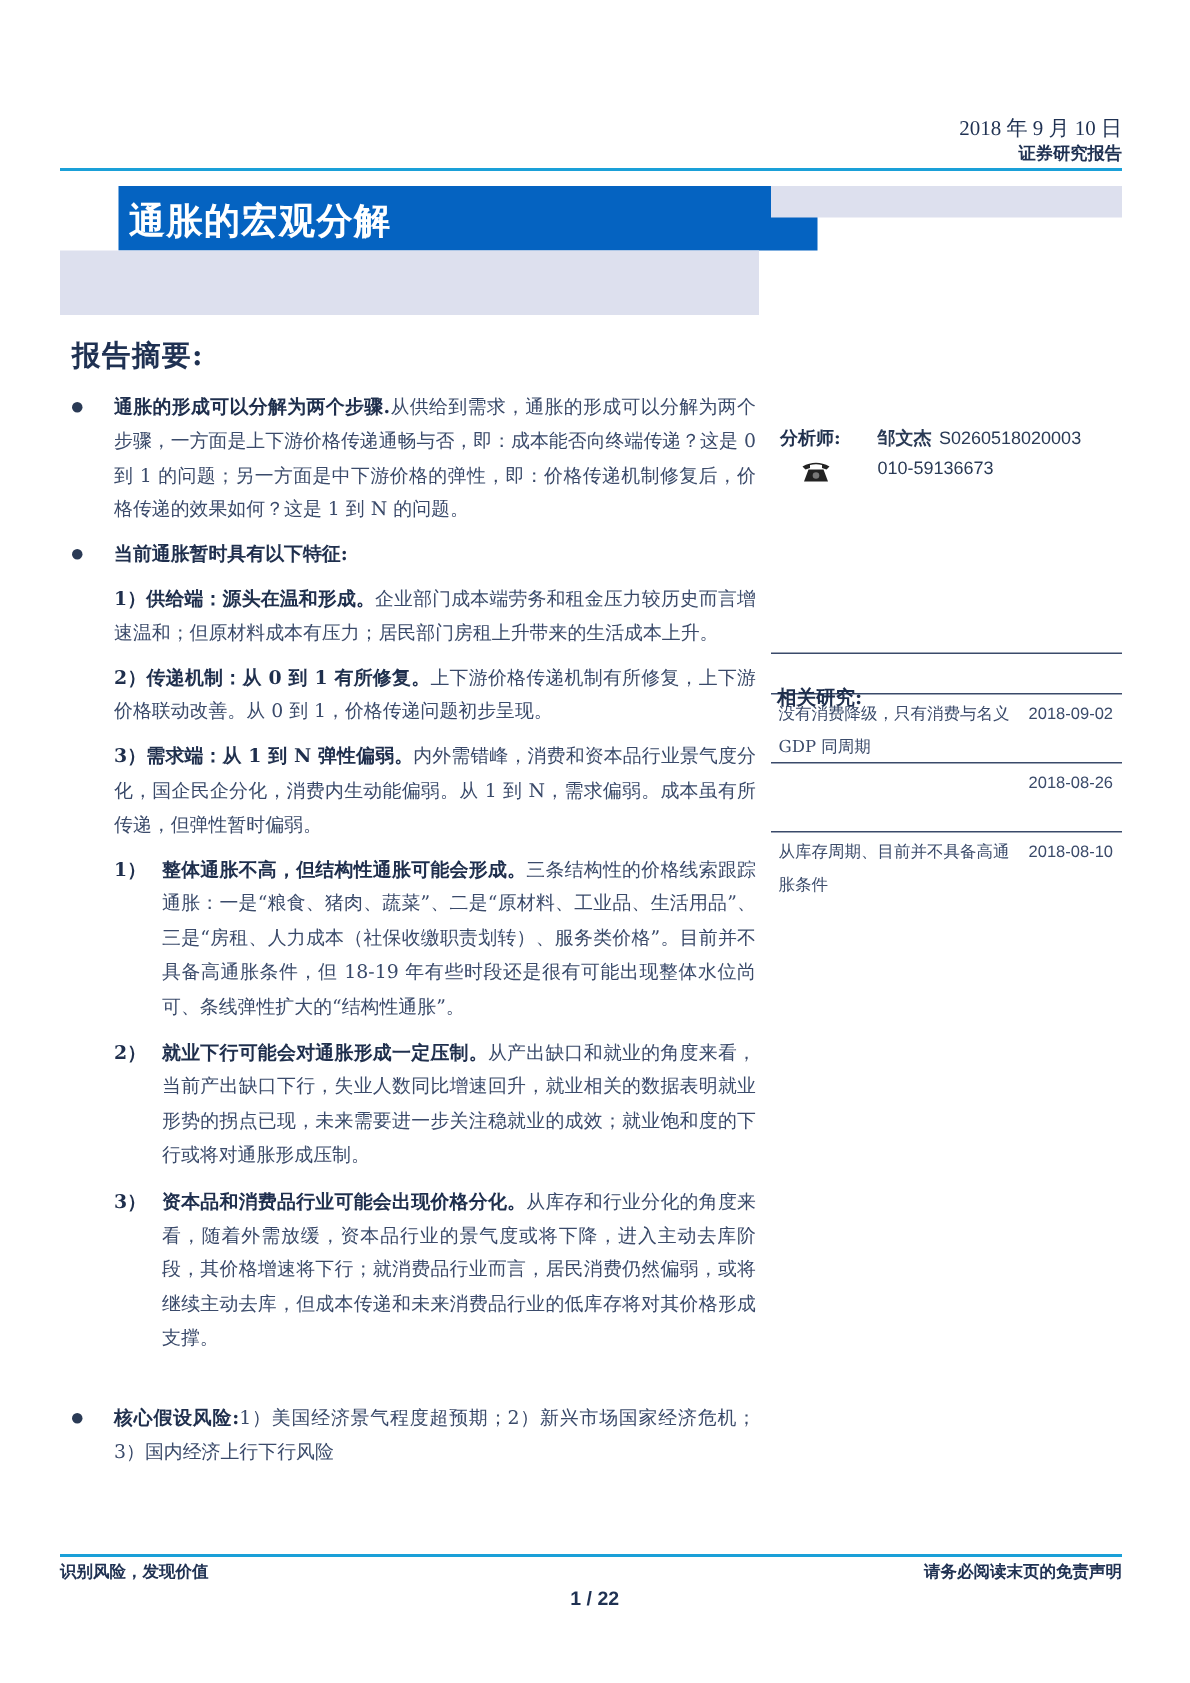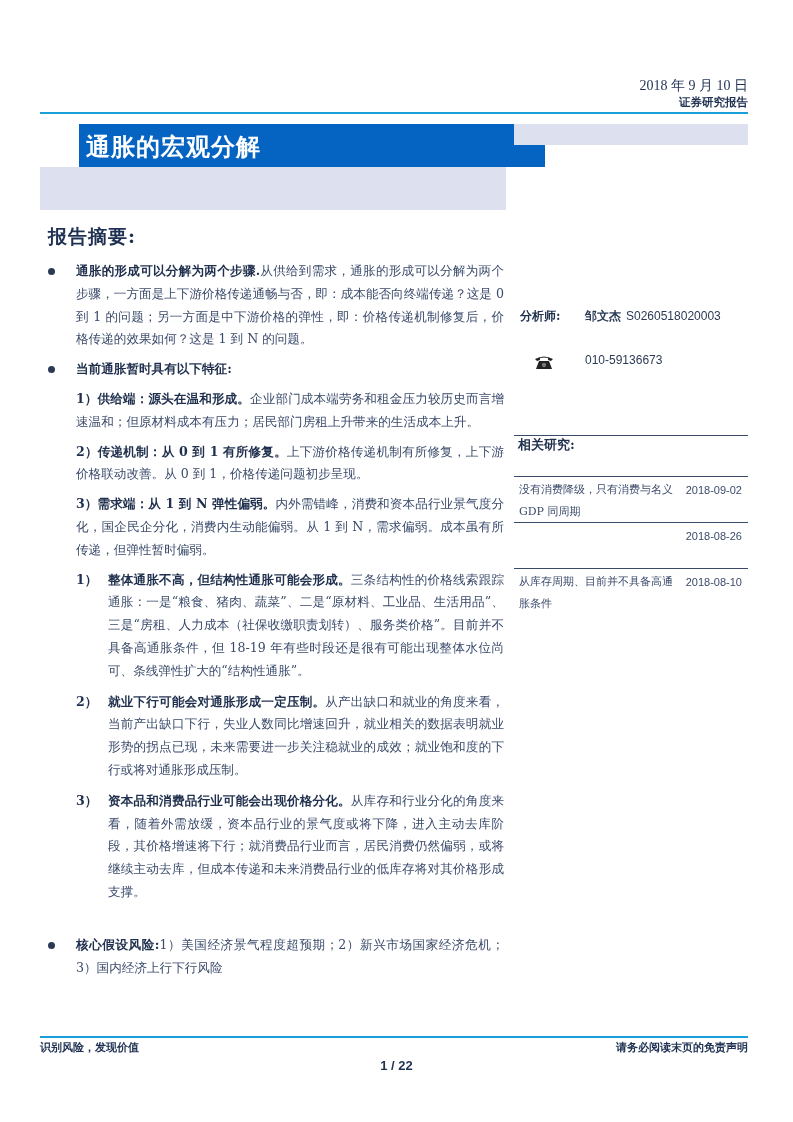--- a/index.html
+++ b/index.html
@@ -19,28 +19,28 @@
 
   .main { position:absolute; left:44px; top:260px; width:460px; font-size:12.6px; line-height:22.8px; color:#3a4a6a; }
   .bullet { position:relative; padding-left:32px; margin-bottom:7px; text-align:justify; }
   .bullet .dot { position:absolute; left:4px; top:8px; width:7px; height:7px; border-radius:50%; background:#2a3a55; }
   .b { font-weight:bold; color:#1f2f4d; }
   .sub { padding-left:32px; margin-bottom:7px; text-align:justify; }
   .sub2 { position:relative; padding-left:64px; margin-bottom:8px; text-align:justify; }
   .sub2 .num { position:absolute; left:32px; top:0; font-weight:bold; color:#1f2f4d; }
 
   .analyst { position:absolute; left:520px; top:284px; width:230px; font-size:12px; color:#2a3a55; }
-  .analyst .row { height:21px; position:relative;margin-top:24px; }
+  .analyst .row { height:21px; position:relative; }
   .analyst .lbl { position:absolute; left:0; top:0; font-weight:bold; color:#1f2f4d; }
   .analyst .val { position:absolute; left:65px; top:0; font-family:"Liberation Sans","DejaVu Sans",sans-serif; }
   .analyst .name { font-family:"DejaVu Serif",serif; font-weight:bold; margin-right:5px; }
   .analyst .icon { position:absolute; left:14px; top:2px; width:20px; height:15px; }
 
   .related { position:absolute; left:514px; top:435px; width:234px; }
-  .related .rh { border-top:1.5px solid #3a4a6a; border-bottom:1.5px solid #3a4a6a; padding:0 4px 2px 4px; font-size:13px; font-weight:bold; color:#1f2f4d; height:42px; }
+  .related .rh { border-top:1.5px solid #3a4a6a; border-bottom:1.5px solid #3a4a6a; padding:20px 4px 2px 4px; font-size:13px; font-weight:bold; color:#1f2f4d; height:28px; }
   .related .item { position:relative; padding:2px 4px 0 5px; font-size:11px; line-height:22px; color:#3a4a6a; border-bottom:1.5px solid #3a4a6a; height:46px; }
   .related .item:last-child { border-bottom:none; }
   .related .item .t { width:160px; }
   .related .item .d { position:absolute; right:6px; top:2px; font-family:"Liberation Sans","DejaVu Sans",sans-serif; font-size:11px; }
 
   .ftr-line { position:absolute; left:40px; right:45px; top:1036px; height:2px; background:#1aa0d8; }
   .ftr-left { position:absolute; left:40px; top:1040px; font-family:Liberation Sans, sans-serif; font-size:11px; font-weight:bold; color:#1f3152; }
   .ftr-right { position:absolute; right:45px; top:1040px; font-family:"Liberation Sans","DejaVu Sans",sans-serif; font-size:11px; font-weight:bold; color:#1f3152; }
   .ftr-page { position:absolute; left:0; right:0; top:1058px; text-align:center; font-family:"Liberation Sans","DejaVu Sans",sans-serif; font-size:13px; font-weight:bold; color:#1f3152; }
 </style>

